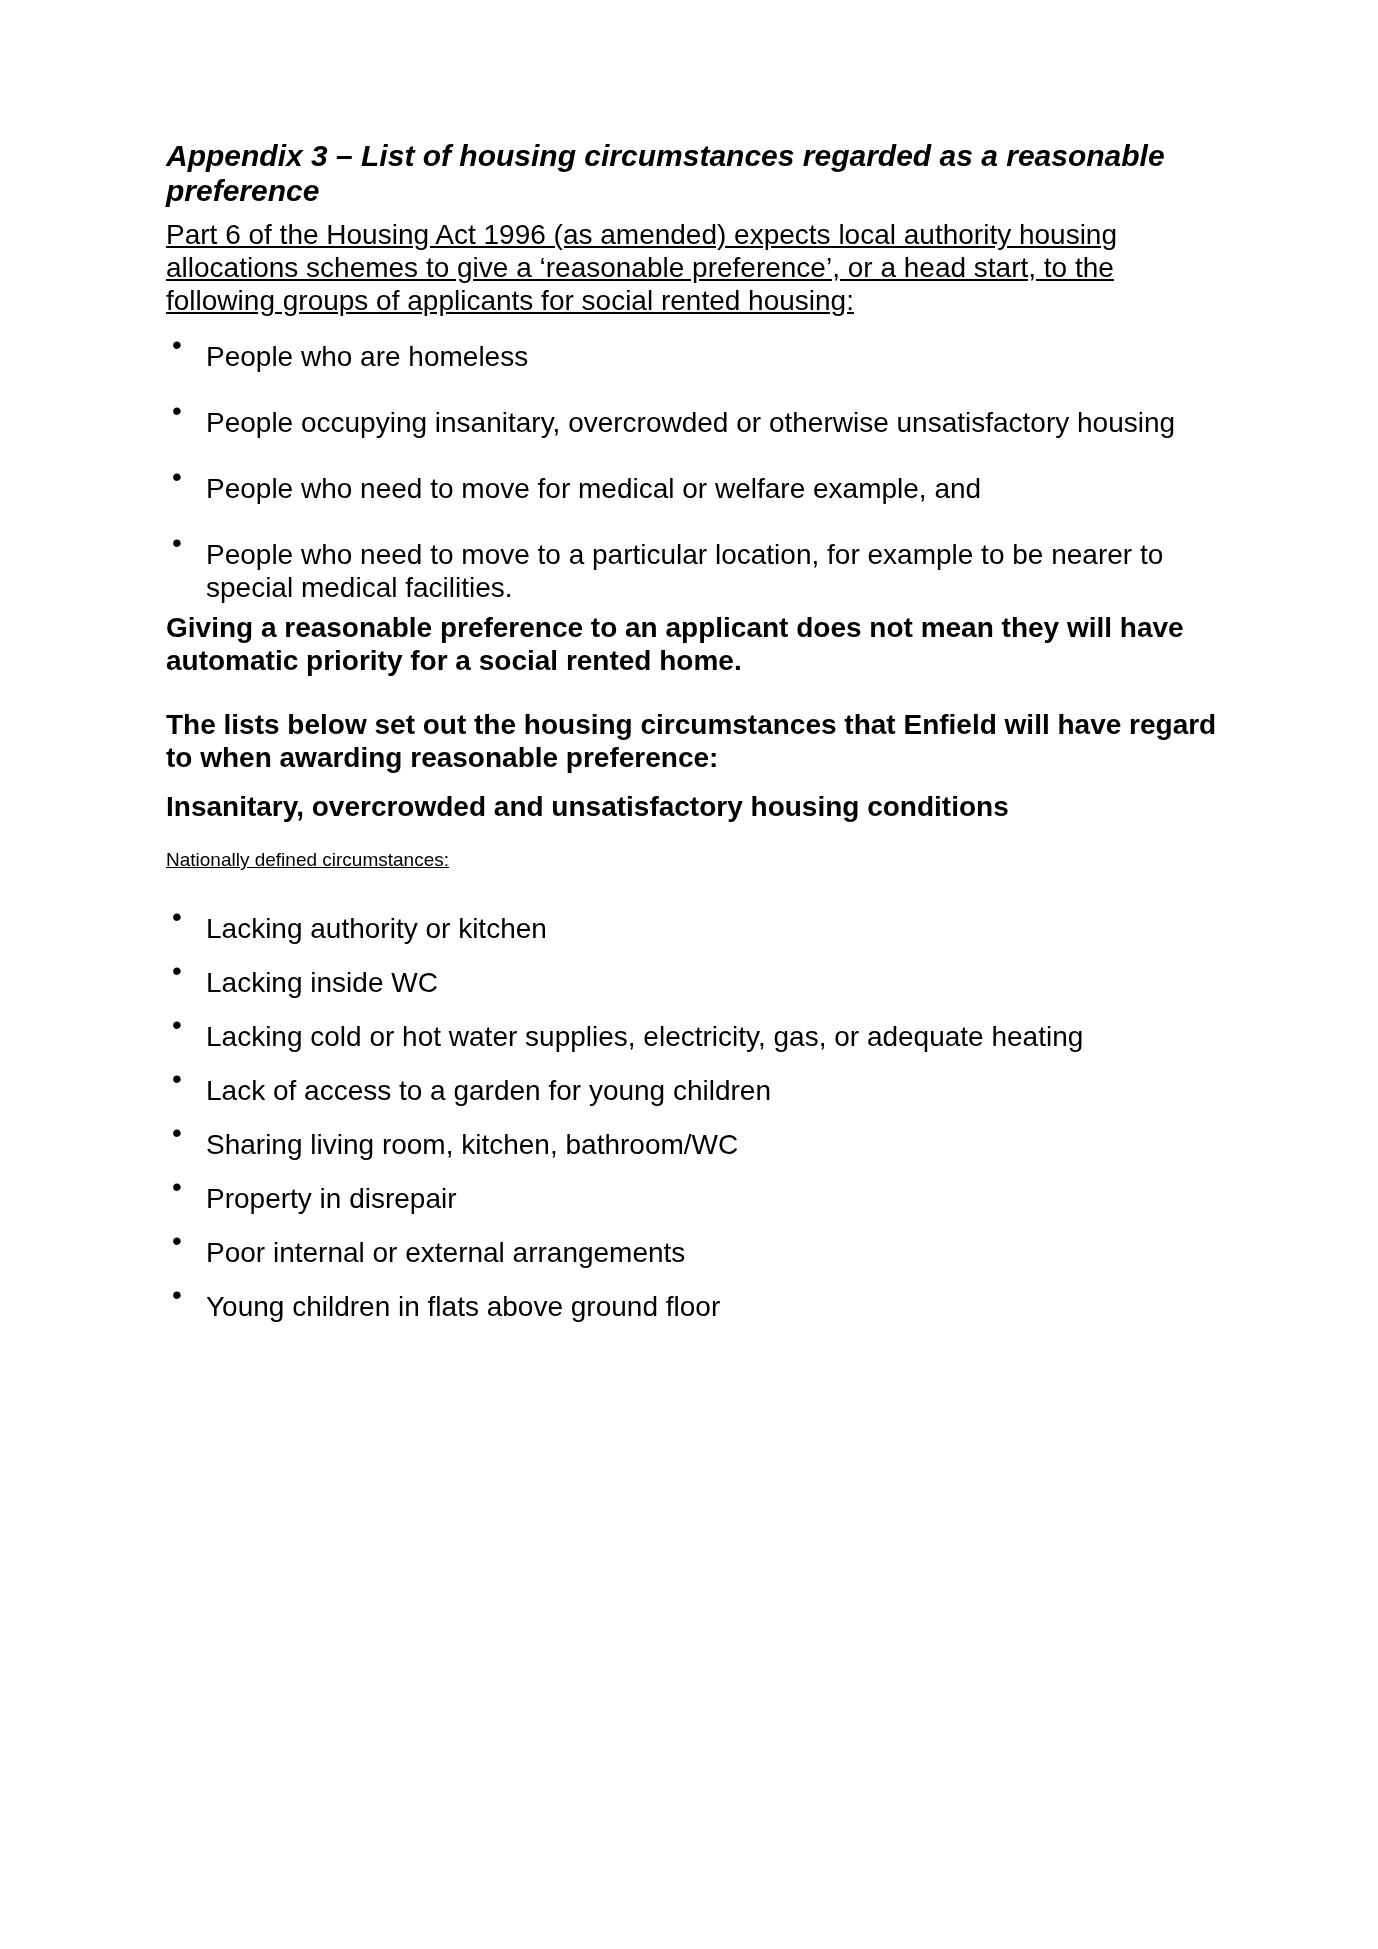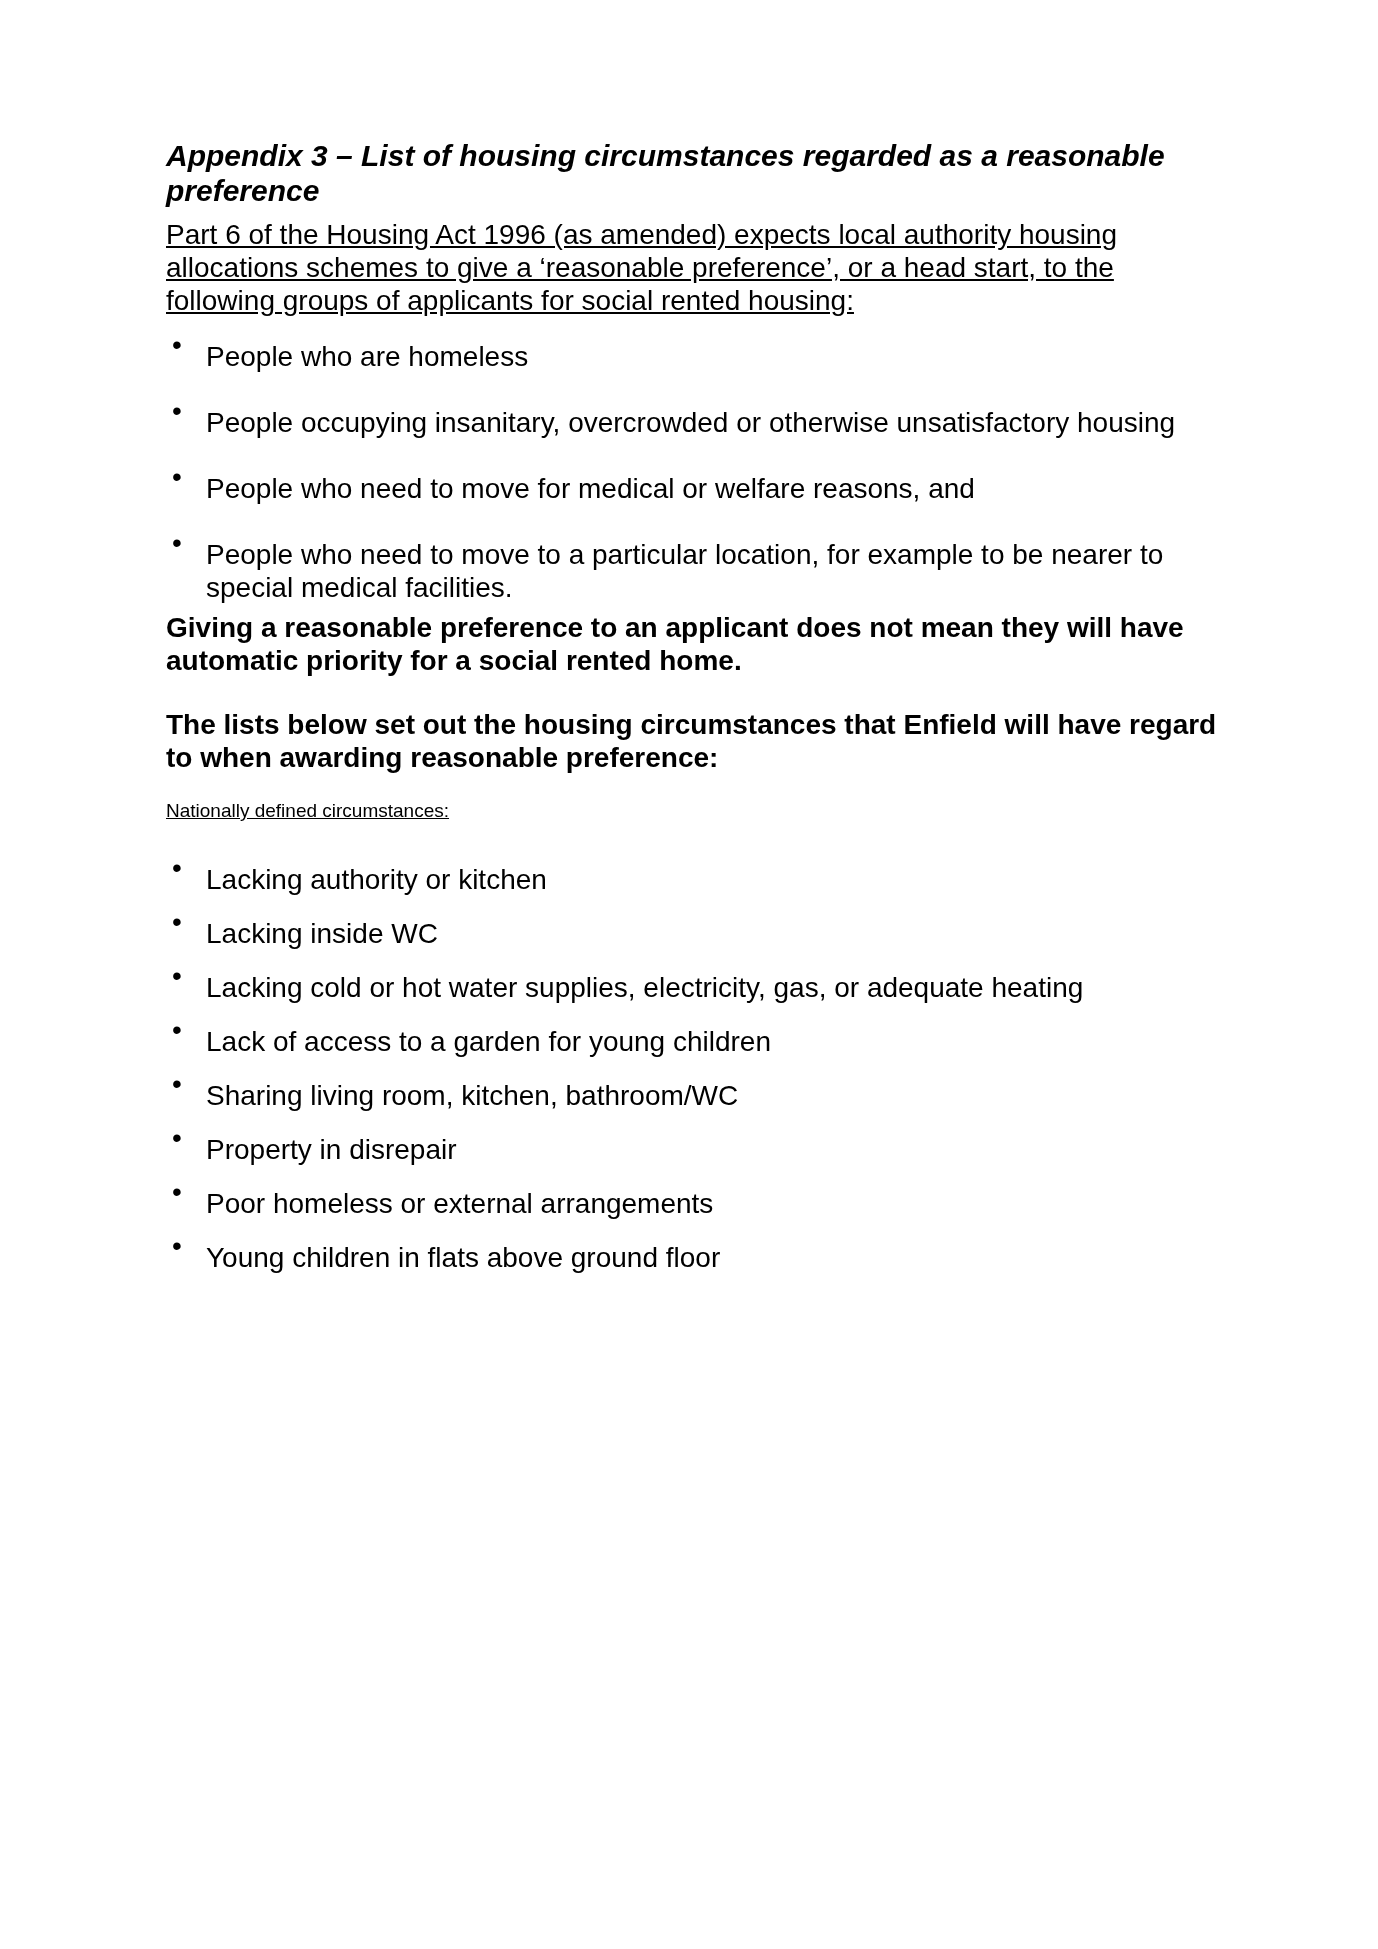--- a/index.html
+++ b/index.html
@@ -106,32 +106,33 @@
     <li>
       <span class="bullet">•</span>
       <span class="li-text">People who are homeless</span>
     </li>
     <li>
       <span class="bullet">•</span>
       <span class="li-text">People occupying insanitary, overcrowded or otherwise unsatisfactory housing</span>
     </li>
     <li>
       <span class="bullet">•</span>
-      <span class="li-text">People who need to move for medical or welfare reasons, and</span>
+      <span class="li-text">People who need to move for medical or welfare example, and</span>
     </li>
     <li>
       <span class="bullet">•</span>
       <span class="li-text">People who need to move to a particular location, for example to be nearer to special medical facilities.</span>
     </li>
   </ul>
 
   <p class="body-text note">Giving a reasonable preference to an applicant does not mean they will have automatic priority for a social rented home.</p>
 
   <p class="body-text lists-intro">The lists below set out the housing circumstances that Enfield will have regard to when awarding reasonable preference:</p>
 
+  <h2 class="section-heading">Insanitary, overcrowded and unsatisfactory housing conditions</h2>
 
   <h3 class="subsection-heading">Nationally defined circumstances:</h3>
 
   <ul class="bullet-list list-national">
     <li>
       <span class="bullet">•</span>
       <span class="li-text">Lacking authority or kitchen</span>
     </li>
     <li>
       <span class="bullet">•</span>
@@ -148,21 +149,21 @@
     <li>
       <span class="bullet">•</span>
       <span class="li-text">Sharing living room, kitchen, bathroom/WC</span>
     </li>
     <li>
       <span class="bullet">•</span>
       <span class="li-text">Property in disrepair</span>
     </li>
     <li>
       <span class="bullet">•</span>
-      <span class="li-text">Poor homeless or external arrangements</span>
+      <span class="li-text">Poor internal or external arrangements</span>
     </li>
     <li>
       <span class="bullet">•</span>
       <span class="li-text">Young children in flats above ground floor</span>
     </li>
   </ul>
 
 
 </div>
 

